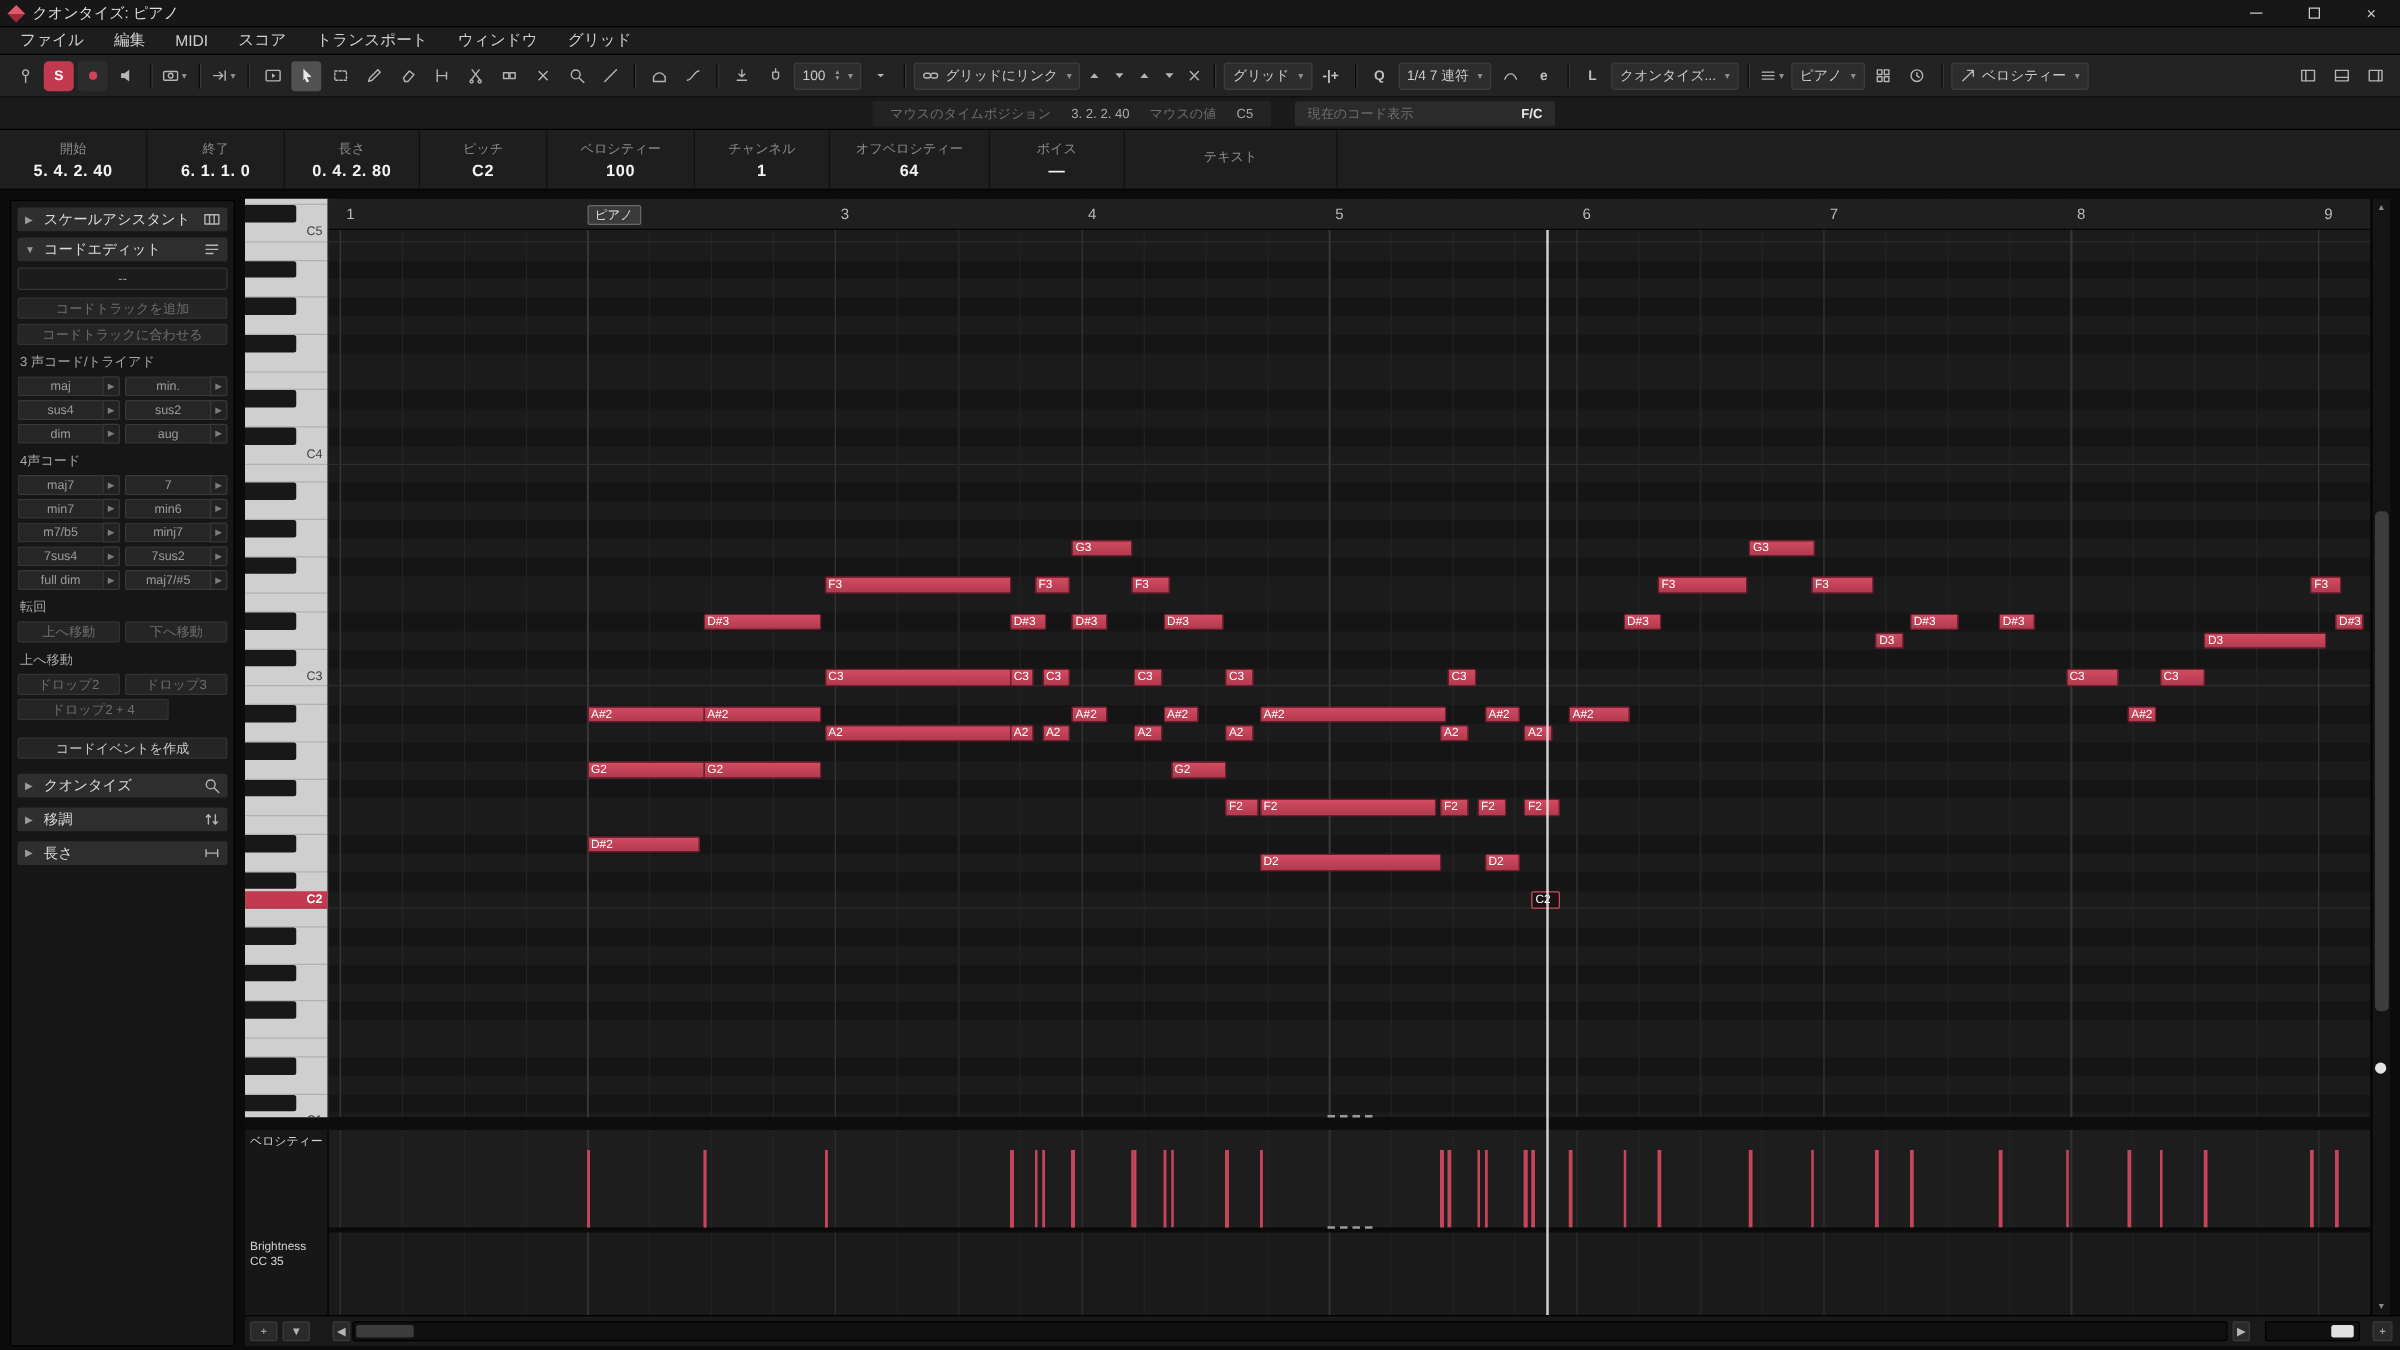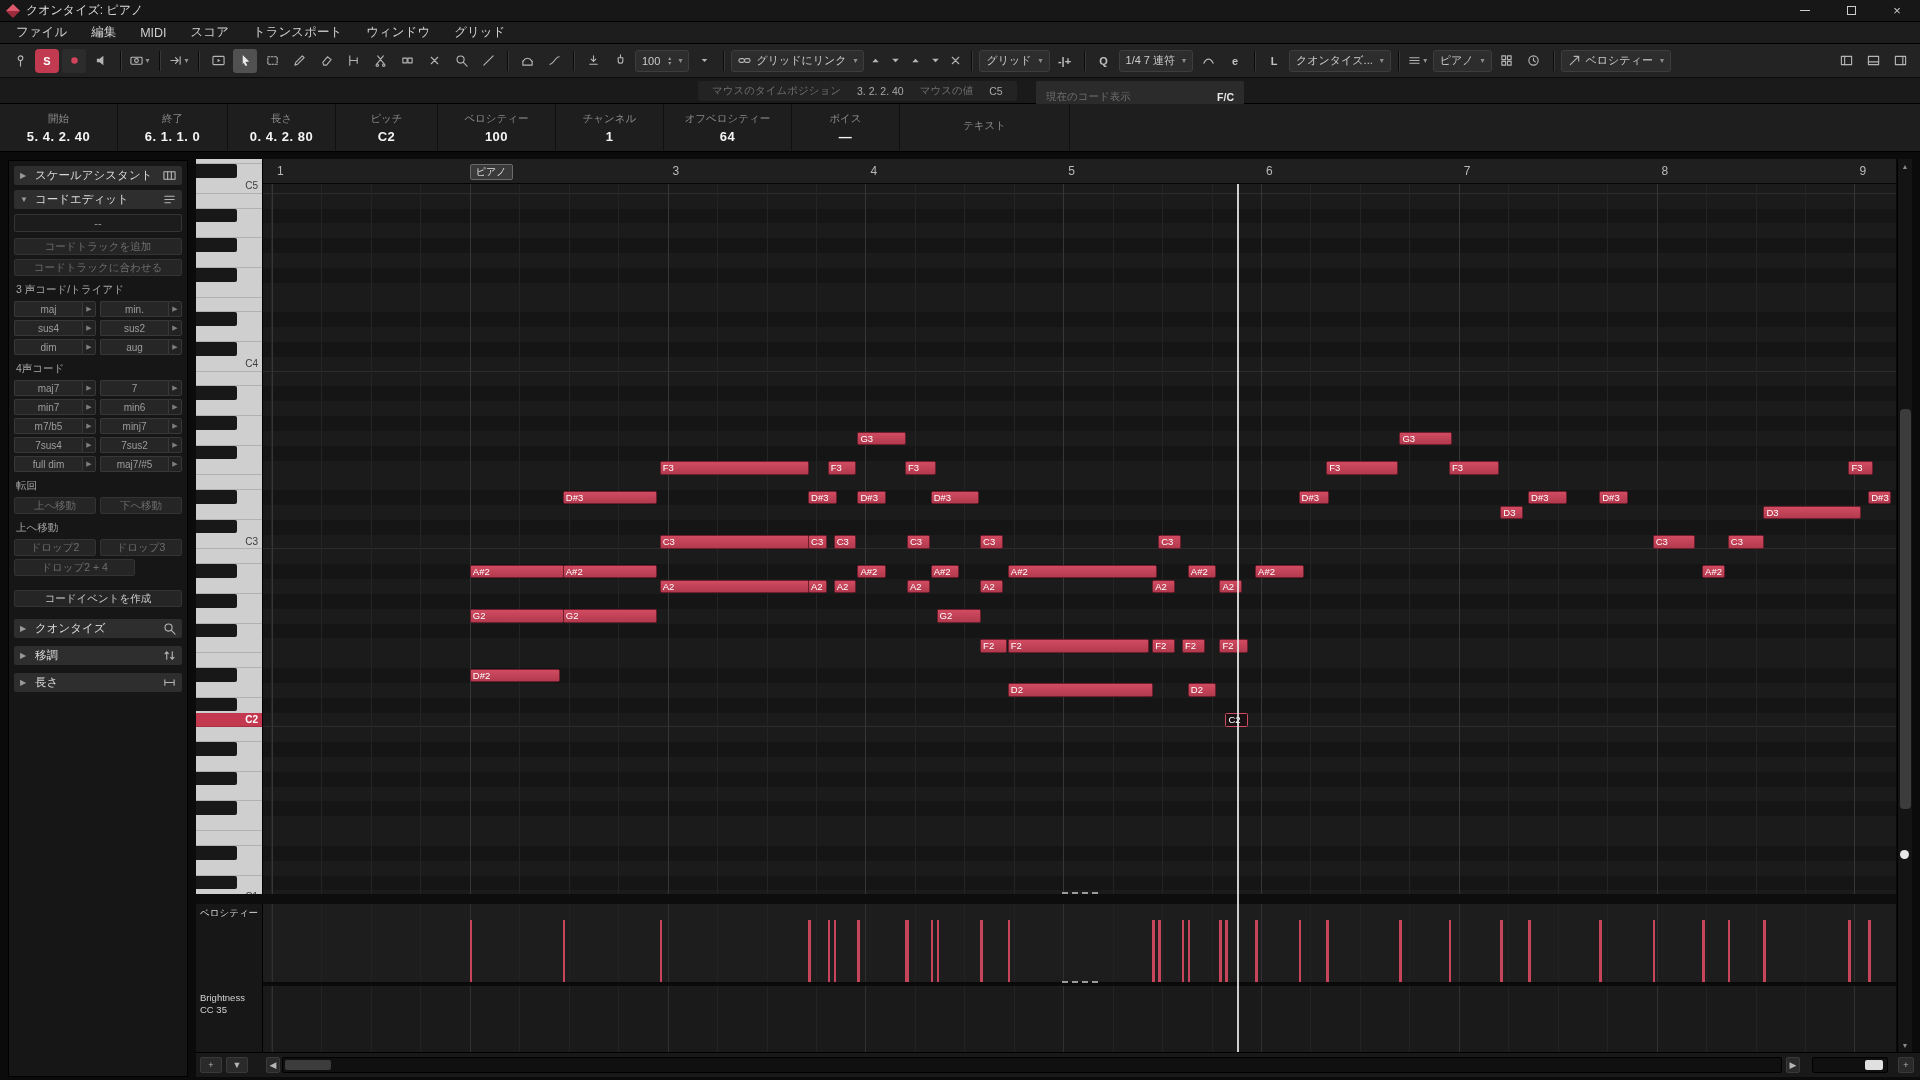--- a/index.html
+++ b/index.html
@@ -24,21 +24,21 @@
 .tbtn.rec{background:#2c2c2c}
 .tbtn.sm{min-width:17px;height:20px}
 .tsep{width:1px;height:20px;background:#0b0b0b;margin:0 4px;box-shadow:1px 0 0 #383838}
 .tdrop{height:22px;background:#2d2d2d;border:1px solid #3d3d3d;border-radius:3px;display:flex;align-items:center;gap:5px;padding:0 6px;font-size:11px;color:#ccc;white-space:nowrap}
 .caret{color:#8e8e8e;font-size:8px;margin-left:2px}
 .spin{display:flex;flex-direction:column;font-size:6px;line-height:5px;color:#999;margin-left:3px}
 #tb-right{margin-left:auto;display:flex;align-items:center;gap:3px}
 
 #statusrow{position:absolute;left:0;top:78px;width:1920px;height:26px;background:#1a1a1a;border-bottom:1px solid #000;z-index:60}
 #chipA{position:absolute;left:698px;top:3px;height:20px;background:#232323;border-radius:2px;display:flex;align-items:center;gap:16px;padding:0 14px;font-size:10.5px}
-#chipB{position:absolute;left:1036px;top:3px;width:208px;height:20px;background:#2b2b2b;border-radius:2px;display:flex;align-items:center;justify-content:space-between;padding:16px 10px;font-size:10.5px}
+#chipB{position:absolute;left:1036px;top:3px;width:208px;height:20px;background:#2b2b2b;border-radius:2px;display:flex;align-items:center;justify-content:space-between;padding:4px 10px;font-size:10.5px}
 .dimlbl{color:#6f6f6f}.midval{color:#a9a9a9}.brtval{color:#e9e9e9;font-weight:bold}
 
 #infoline{position:absolute;left:0;top:104px;width:1920px;height:48px;background:#1e1e1e;border-bottom:1px solid #000;display:flex;z-index:60}
 .ifield{display:flex;flex-direction:column;align-items:center;justify-content:center;gap:3px;border-right:1px solid #101010;height:100%}
 .ifield .lbl{font-size:10.5px;color:#8b8b8b}
 .ifield .val{font-size:13px;color:#f4f4f4;font-weight:bold;letter-spacing:.5px}
 
 #main{position:absolute;left:0;top:152px;width:1920px;height:928px;background:#0b0b0b}
 
 #panel{position:absolute;left:8px;top:8px;width:180px;height:917px;background:#161616;border:1px solid #000;padding:5px;overflow:hidden}

